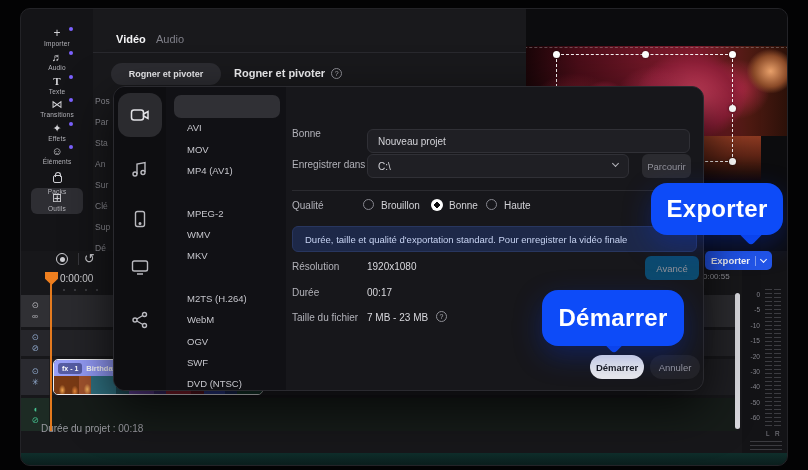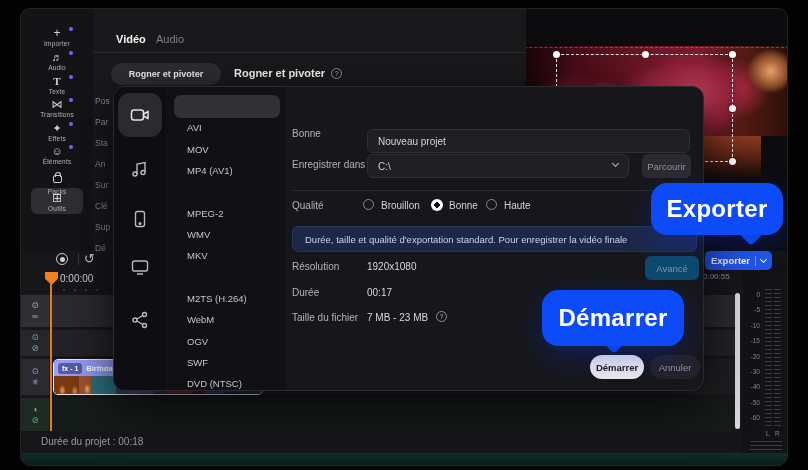--- a/index.html
+++ b/index.html
@@ -242,21 +242,21 @@
       <div class="clip-thumbs"></div>
     </div>
     <div class="ab trk-head" style="top:147px;height:33px;background:#1d2b24">
       <span class="trk-ic" style="color:#45c08f">◖</span>
       <span class="trk-ic" style="color:#45c08f">⊘</span>
     </div>
     <div class="ab lane" style="top:147px;height:33px;background:#161c19"></div>
 
     <div class="ab phead-line" style="left:29px;top:33px;height:147px"></div>
 
-    <span class="ab status-text" style="left:20px;top:185px">Durée du projet : 00:18</span>
+    <span class="ab status-text" style="left:20px;top:172px">Durée du projet : 00:18</span>
 
     <div class="ab scrollbar"></div>
 
     <div class="ab meter-panel">
       <div class="ab db-col" style="left:0;top:40px;width:18px;height:130px">
         <span>0</span>
             <span>-5</span>
         <span>-10</span>
             <span>-15</span>
         <span>-20</span>

